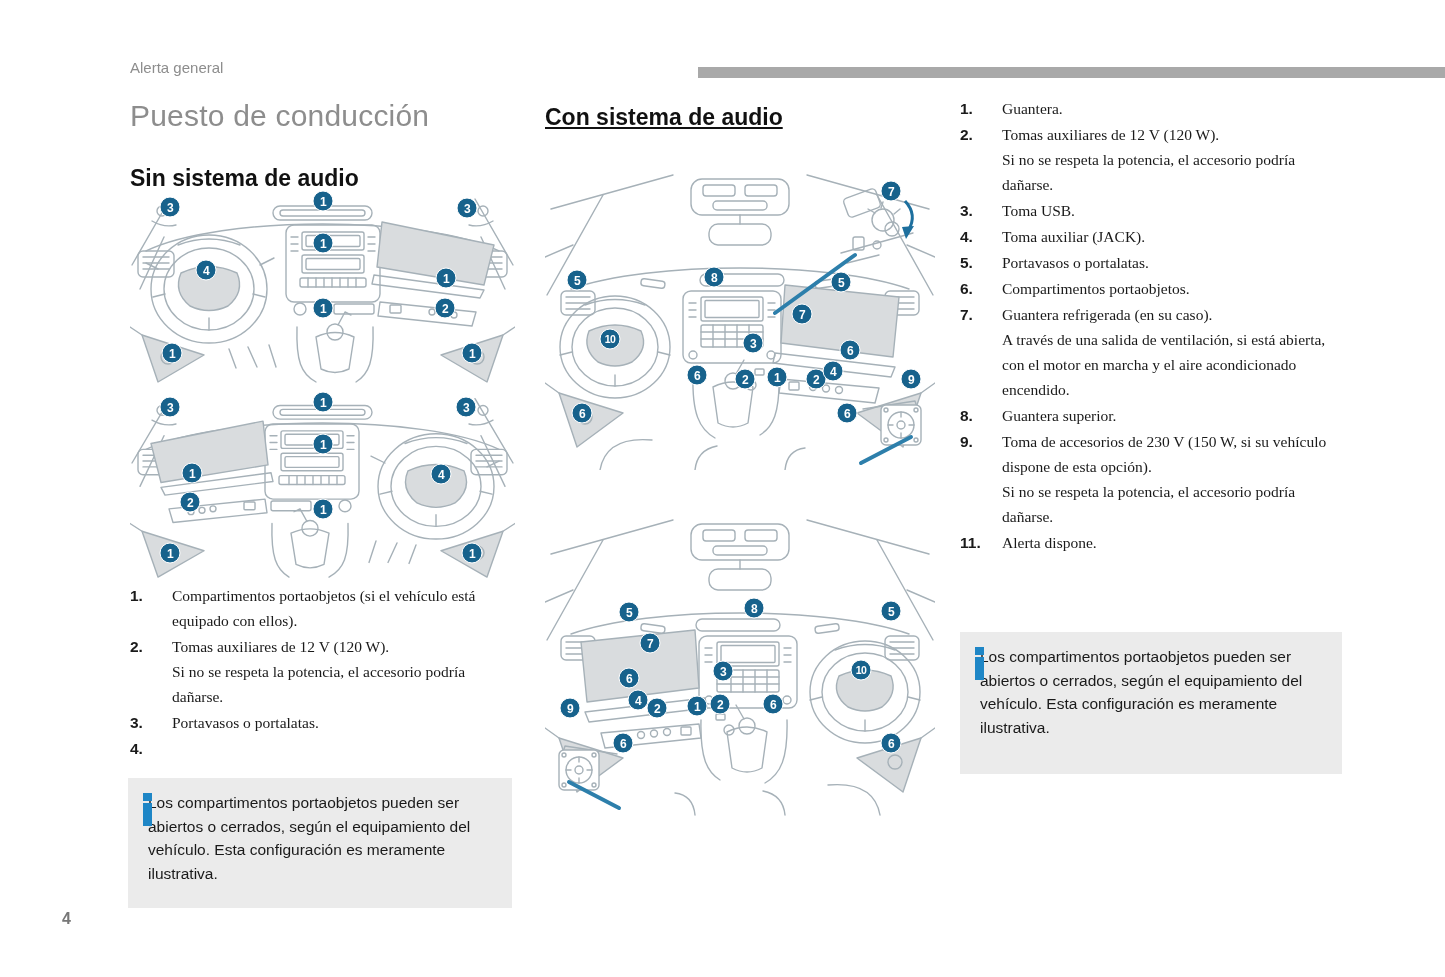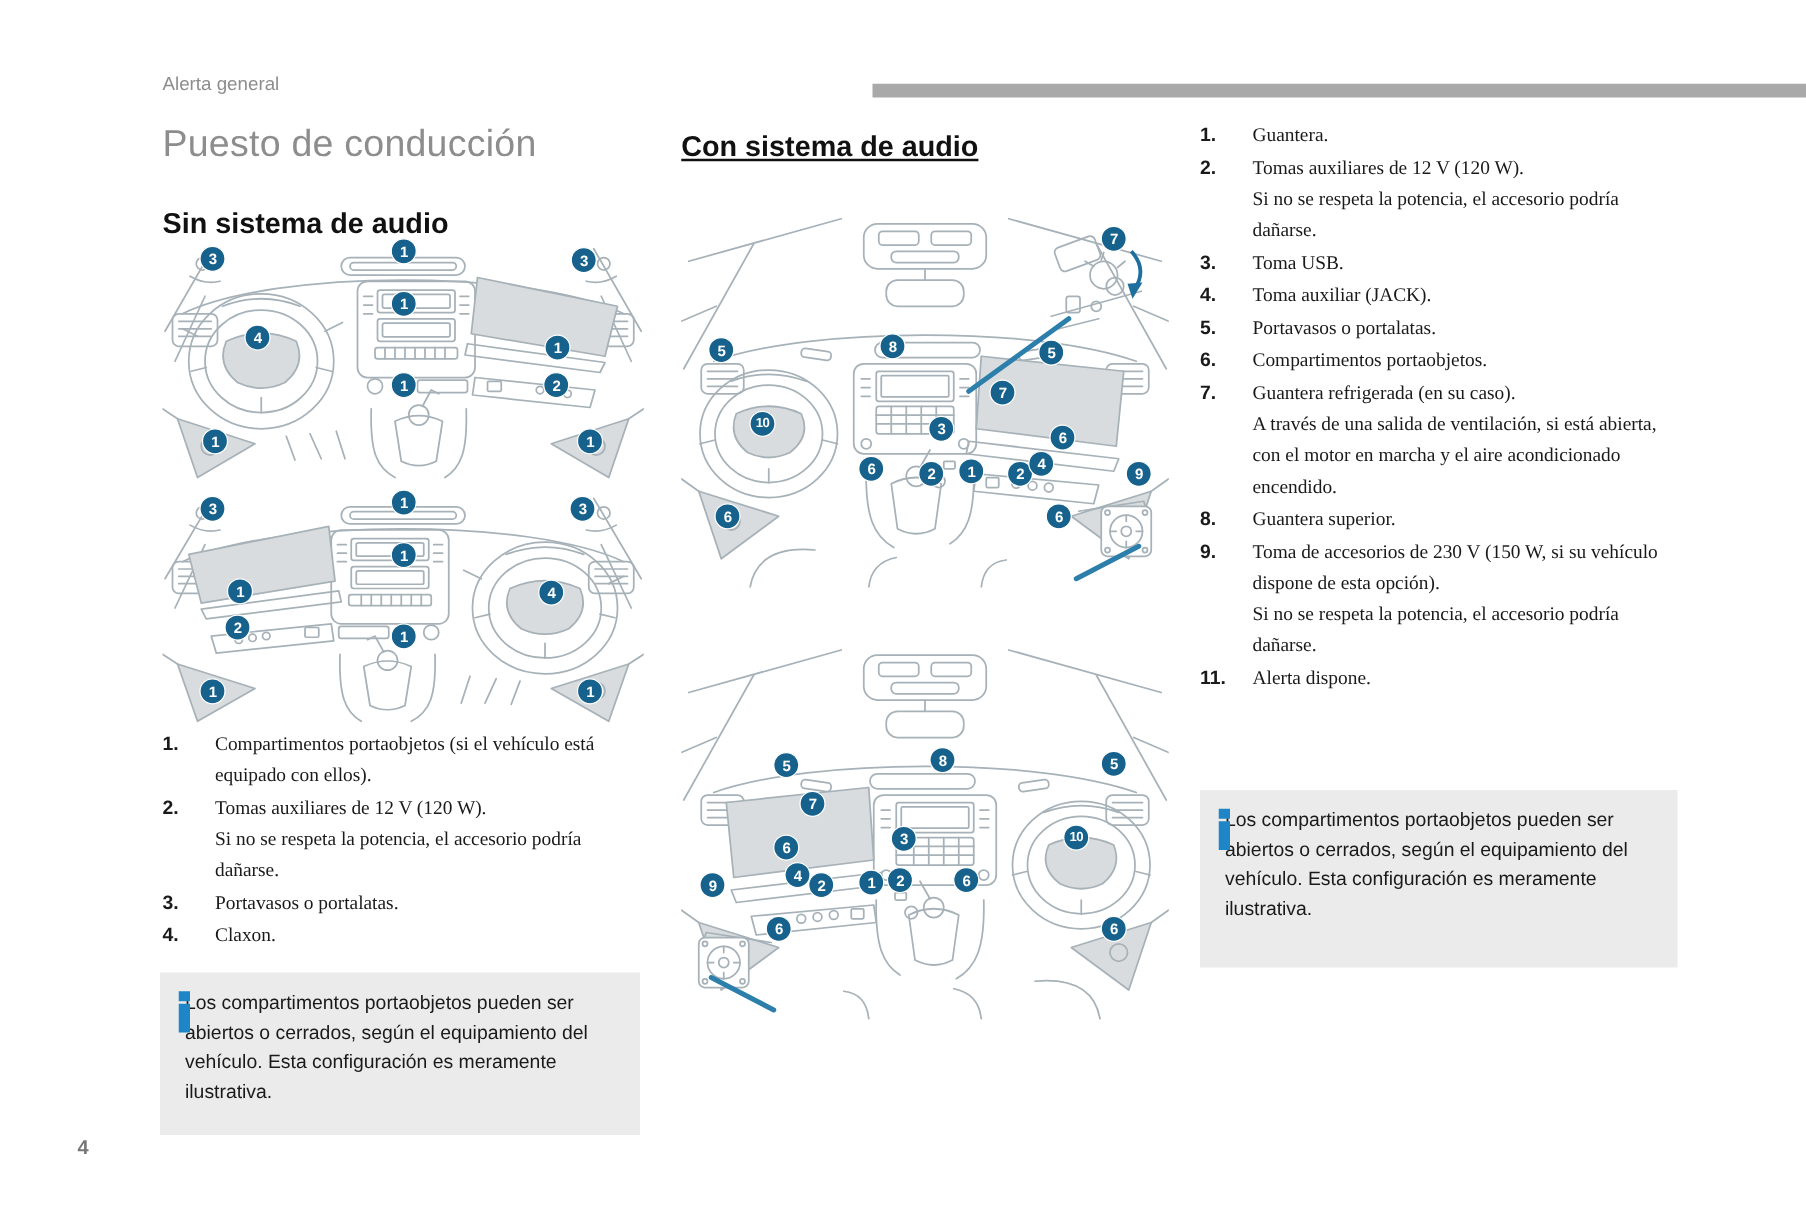--- a/index.html
+++ b/index.html
@@ -254,21 +254,20 @@
 Si no se respeta la potencia, el accesorio podría dañarse.</span>
     </div>
 
     <div class="row">
       <span class="num">3.</span>
       <span class="txt">Portavasos o portalatas.</span>
     </div>
 
     <div class="row">
       <span class="num">4.</span>
-      <span class="txt">Claxon.</span>
     </div>
   </div>
 
 <div class="note" style="left:128px;top:778px;width:384px;height:130px">
   <div class="info-glyph">
       <div class="dot"></div>
       <div class="stem"></div>
     </div>
   <div class="note-text">Los compartimentos portaobjetos pueden ser abiertos o cerrados, según el equipamiento del vehículo. Esta configuración es meramente ilustrativa.</div>
 </div>

